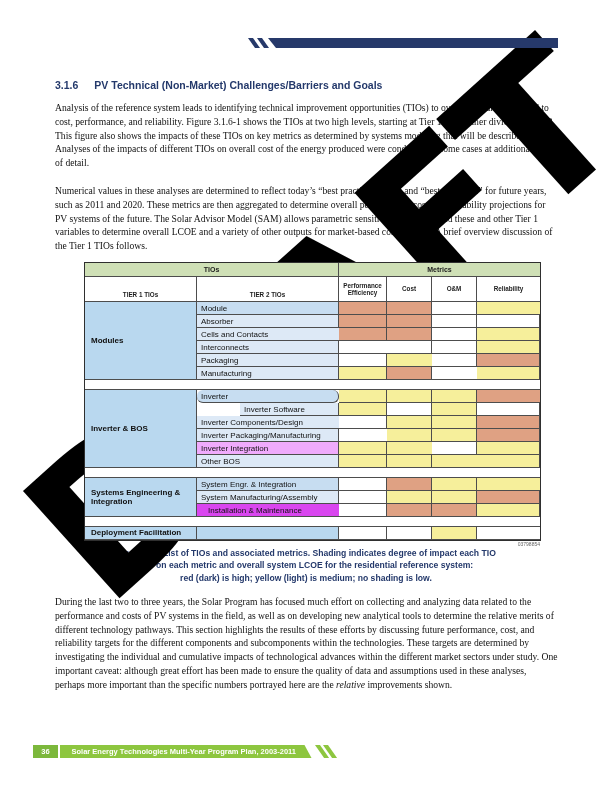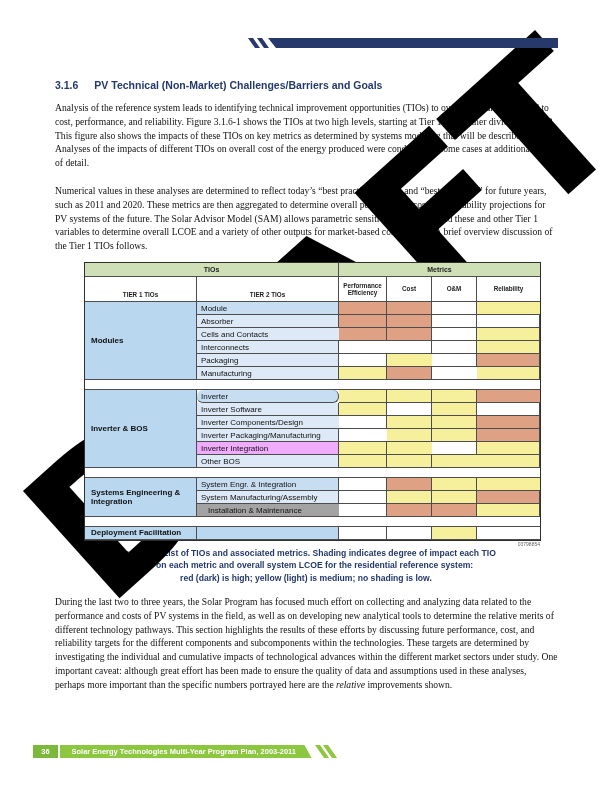--- a/index.html
+++ b/index.html
@@ -143,21 +143,21 @@
           <div class="t-cell metric-cell" style="background:#f6ef9b;"></div>
         </div>
         <div class="t-spacer"></div>
         <div class="t-grid">
           <div class="t-cell tier1-cell" style="grid-row:1 / span 6;">Inverter &amp; BOS</div>
           <div class="t-cell tier2-cell" style="background:#c7ddf1;border-radius:6px;">Inverter</div>
           <div class="t-cell metric-cell" style="background:#f6ef9b;"></div>
           <div class="t-cell metric-cell" style="background:#f6ef9b;"></div>
           <div class="t-cell metric-cell" style="background:#f6ef9b;"></div>
           <div class="t-cell metric-cell" style="background:#dfa183;"></div>
-          <div class="t-cell tier2-cell" style="background:#dde9f6;">Inverter Software</div>
+          <div class="t-cell tier2-cell" style="background:#dde9f6;margin-left:43px;">Inverter Software</div>
           <div class="t-cell metric-cell" style="background:#f6ef9b;"></div>
           <div class="t-cell metric-cell" style="background:#ffffff;"></div>
           <div class="t-cell metric-cell" style="background:#f6ef9b;"></div>
           <div class="t-cell metric-cell" style="background:#ffffff;"></div>
           <div class="t-cell tier2-cell" style="background:#dde9f6;">Inverter Components/Design</div>
           <div class="t-cell metric-cell" style="background:#ffffff;"></div>
           <div class="t-cell metric-cell" style="background:#f6ef9b;"></div>
           <div class="t-cell metric-cell" style="background:#f6ef9b;"></div>
           <div class="t-cell metric-cell" style="background:#dfa183;"></div>
           <div class="t-cell tier2-cell" style="background:#dde9f6;">Inverter Packaging/Manufacturing</div>
@@ -182,21 +182,21 @@
           <div class="t-cell tier2-cell" style="background:#c7ddf1;">System Engr. &amp; Integration</div>
           <div class="t-cell metric-cell" style="background:#ffffff;"></div>
           <div class="t-cell metric-cell" style="background:#dfa183;"></div>
           <div class="t-cell metric-cell" style="background:#f6ef9b;"></div>
           <div class="t-cell metric-cell" style="background:#f6ef9b;"></div>
           <div class="t-cell tier2-cell" style="background:#dde9f6;">System Manufacturing/Assembly</div>
           <div class="t-cell metric-cell" style="background:#ffffff;"></div>
           <div class="t-cell metric-cell" style="background:#f6ef9b;"></div>
           <div class="t-cell metric-cell" style="background:#f6ef9b;"></div>
           <div class="t-cell metric-cell" style="background:#dfa183;"></div>
-          <div class="t-cell tier2-cell" style="background:#a3a3a3;padding-left:11px;">Installation &amp; Maintenance</div>
+          <div class="t-cell tier2-cell" style="background:#d946ef;padding-left:11px;">Installation &amp; Maintenance</div>
           <div class="t-cell metric-cell" style="background:#ffffff;"></div>
           <div class="t-cell metric-cell" style="background:#dfa183;"></div>
           <div class="t-cell metric-cell" style="background:#dfa183;"></div>
           <div class="t-cell metric-cell" style="background:#f6ef9b;"></div>
         </div>
         <div class="t-spacer"></div>
         <div class="t-grid">
           <div class="t-cell tier1-cell" style="grid-row:1 / span 1;">Deployment Facilitation</div>
           <div class="t-cell tier2-cell" style="background:#b9d8ef;"></div>
           <div class="t-cell metric-cell" style="background:#ffffff;"></div>

